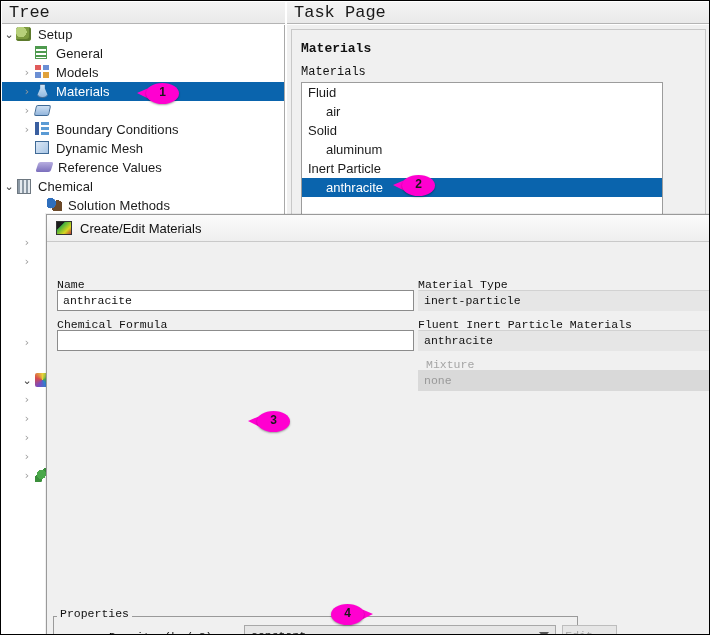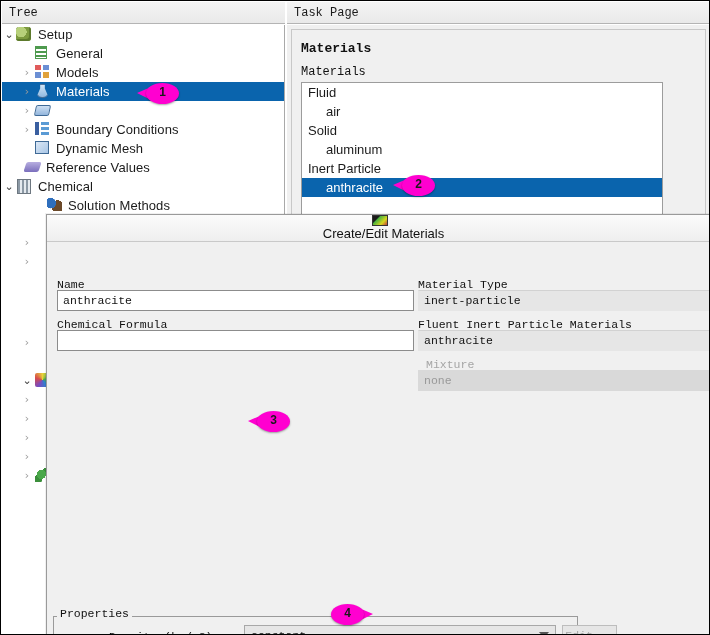--- a/index.html
+++ b/index.html
@@ -18,21 +18,21 @@
     overflow: hidden;
   }
 
   
   .panel-header {
     position: absolute;
     height: 22px;
     background: linear-gradient(#f4f4f4, #e9e9e9);
     border-bottom: 1px solid #b4b4b4;
     font-family: "Liberation Mono", monospace;
-    font-size: 12px;
+    font-size: 17px;
     color: #1a1a1a;
     display: flex;
     align-items: center;
     padding-left: 7px;
   }
   #tree-header  { left: 1px;   top: 1px; width: 283px; }
   #task-header  { left: 286px; top: 1px; width: 423px; text-align: right; }
 
   
   #tree-panel {
@@ -170,21 +170,20 @@
     border-right: none;
     box-shadow: 0 0 0 1px rgba(0,0,0,.06);
   }
   #dlg-titlebar {
     position: relative;
     height: 27px;
     background: linear-gradient(#fbfbfb, #eeeeee);
     border-bottom: 1px solid #c9c9c9;
     display: flex; align-items: center;
     padding-left: 9px;
-    flex-direction: column;
   }
   .dlg-icon {
     width: 16px; height: 14px; margin-right: 8px;
     border: 1px solid #333;
     background: linear-gradient(135deg,#1b1b1b 0%,#1b1b1b 30%,#3fae3f 31%,#d6d61f 70%,#c03b3b 100%);
   }
   .dlg-title {
     font-family: "Liberation Sans", sans-serif;
     font-size: 13px; color: #111;
   }
@@ -348,21 +347,21 @@
           </span>
           <span class="tlabel">Boundary Conditions</span>
         </div>
         <div class="tree-item" style="padding-left: 18px;">
           <span class="chev"></span>
           <span class="tico">
             <span class="ic-dynmesh" style="display: block;"></span>
           </span>
           <span class="tlabel">Dynamic Mesh</span>
         </div>
-        <div class="tree-item" style="padding-left: 8px;">
+        <div class="tree-item" style="padding-left: 20px;">
           <span class="chev"></span>
           <span class="tico">
             <span class="ic-refval" style="display: block;"></span>
           </span>
           <span class="tlabel">Reference Values</span>
         </div>
         <div class="tree-item" style="padding-left: 0px;">
           <span class="chev open">⌄</span>
           <span class="tico">
             <span class="ic-solution" style="display: block;"></span>

